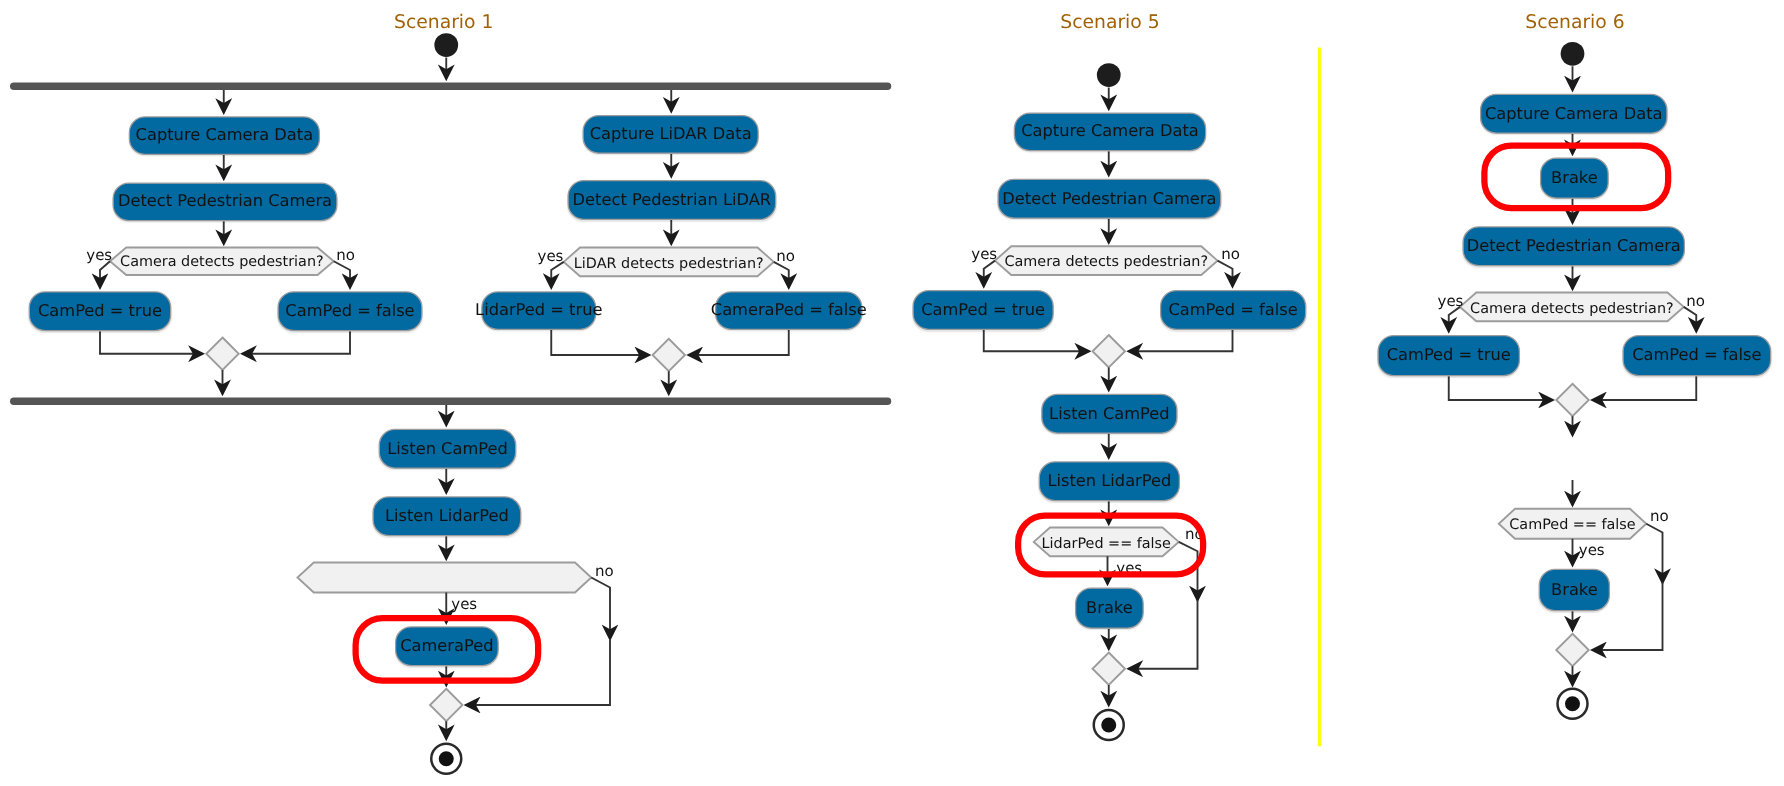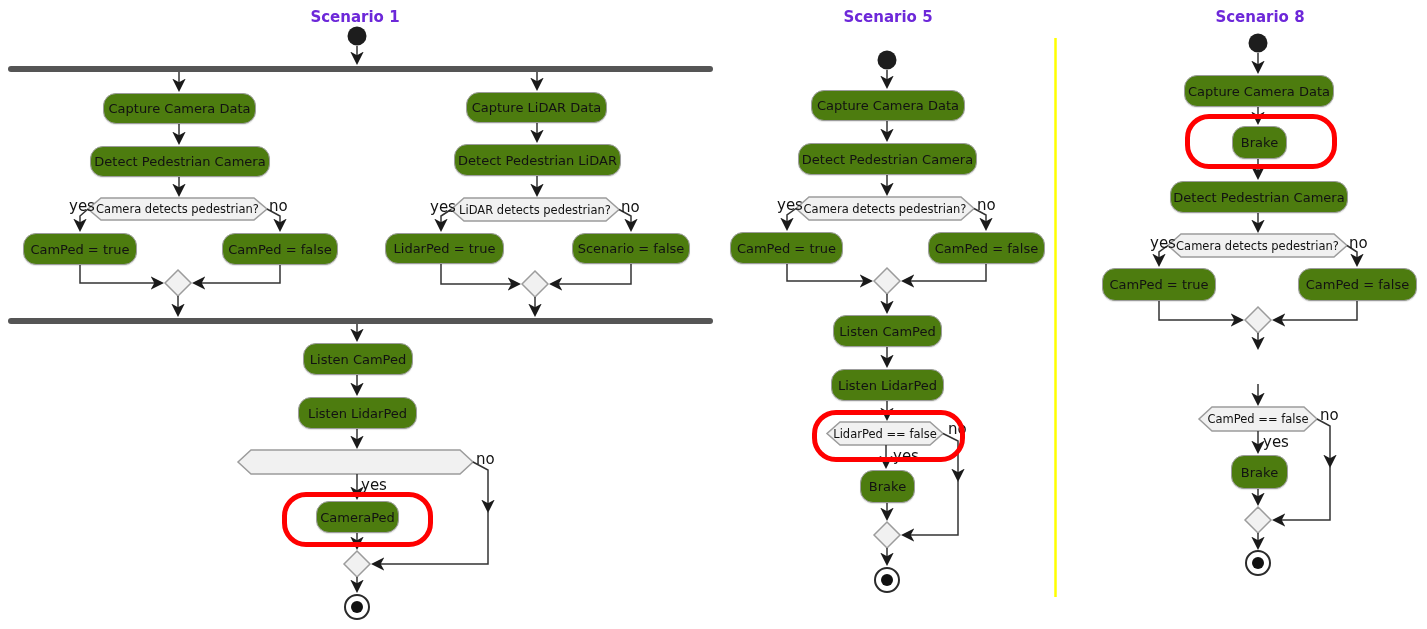--- a/index.html
+++ b/index.html
@@ -1,26 +1,26 @@
 <!DOCTYPE html>
 <html><head>
 <meta charset="utf-8">
 <style>
   *{margin:0;padding:0;box-sizing:border-box}
   html,body{background:#ffffff}
   body{font-family:"DejaVu Sans","Liberation Sans",sans-serif;color:#111}
   #canvas{position:relative;width:1427px;height:629px;background:#fff;overflow:hidden}
   #wires{position:absolute;left:0;top:0;z-index:1}
-  .title{position:absolute;z-index:2;width:150px;text-align:center;font-size:15px;font-weight:bold;color:#6d28d9;white-space:nowrap}
-  .node{position:absolute;z-index:2;background:#4d7c0f;border:1px solid #9c9c9c;border-radius:13px;
+  .title{position:absolute;z-index:2;width:150px;text-align:center;font-size:15px;font-weight:normal;color:#a16207;white-space:nowrap}
+  .node{position:absolute;z-index:2;background:#0369a1;border:1px solid #9c9c9c;border-radius:13px;
         display:flex;align-items:center;justify-content:center;font-size:13px;color:#121212;
         white-space:nowrap;box-shadow:0 1px 1px rgba(0,0,0,.10)}
   .hexlabel{position:absolute;z-index:2;display:flex;align-items:center;justify-content:center;
         font-size:11.5px;color:#121212;white-space:nowrap}
-  .elabel{position:absolute;z-index:2;font-size:15px;color:#121212;white-space:nowrap}
+  .elabel{position:absolute;z-index:2;font-size:12px;color:#121212;white-space:nowrap}
   .redbox{position:absolute;z-index:3;border:5px solid #ff0000;border-radius:24px;background:transparent}
 </style>
 </head>
 <body>
 
 <div id="canvas">
 
   <svg id="wires" width="1427" height="629" viewBox="0 0 1427 629">
     <defs>
       <marker id="arr" viewBox="0 0 10 10" refX="8.5" refY="5" markerWidth="9" markerHeight="9" orient="auto">
@@ -115,32 +115,32 @@
       <line x1="1258" y1="489" x2="1258" y2="504" marker-end="url(#arr)"></line>
       <path d="M1258,507 L1271,520 L1258,533 L1245,520 Z" fill="#f1f1f1" stroke="#9c9c9c"></path>
       <line x1="1258" y1="533" x2="1258" y2="548" marker-end="url(#arr)"></line>
       <circle cx="1258" cy="563" r="12" fill="#ffffff" stroke="#2a2a2a" stroke-width="2"></circle>
       <circle cx="1258" cy="563" r="6" fill="#111" stroke="none"></circle>
     </g>
   </svg>
 
   <div class="title" style="left:280px;top:8px">Scenario 1</div>
   <div class="title" style="left:813px;top:8px">Scenario 5</div>
-  <div class="title" style="left:1185px;top:8px">Scenario 8</div>
+  <div class="title" style="left:1185px;top:8px">Scenario 6</div>
 
   <div class="node" style="left:103px;top:93px;width:153px;height:31px">Capture Camera Data</div>
   <div class="node" style="left:90px;top:146px;width:180px;height:31px">Detect Pedestrian Camera</div>
   <div class="hexlabel" style="left:88px;top:198px;width:179px;height:22px">Camera detects pedestrian?</div>
   <div class="node" style="left:23px;top:233px;width:114px;height:32px">CamPed = true</div>
   <div class="node" style="left:222px;top:233px;width:116px;height:32px">CamPed = false</div>
   <div class="node" style="left:454px;top:144px;width:167px;height:32px">Detect Pedestrian LiDAR</div>
   <div class="node" style="left:466px;top:92px;width:141px;height:31px">Capture LiDAR Data</div>
   <div class="hexlabel" style="left:451px;top:198px;width:168px;height:23px">LiDAR detects pedestrian?</div>
-  <div class="node" style="left:385px;top:233px;width:119px;height:31px">LidarPed = true</div>
-  <div class="node" style="left:572px;top:233px;width:118px;height:31px">Scenario = false</div>
+  <div class="node" style="left:385px;top:233px;width:92px;height:31px">LidarPed = true</div>
+  <div class="node" style="left:572px;top:233px;width:118px;height:31px">CameraPed = false</div>
   <div class="node" style="left:303px;top:343px;width:110px;height:32px">Listen CamPed</div>
   <div class="node" style="left:298px;top:397px;width:119px;height:32px">Listen LidarPed</div>
   <div class="node" style="left:316px;top:501px;width:83px;height:32px">CameraPed</div>
   <div class="redbox" style="left:282px;top:492px;width:151px;height:55px"></div>
   <span class="elabel" style="left:69px;top:197px">yes</span>
   <span class="elabel" style="left:269px;top:197px">no</span>
   <span class="elabel" style="left:430px;top:198px">yes</span>
   <span class="elabel" style="left:621px;top:198px">no</span>
   <span class="elabel" style="left:476px;top:450px">no</span>
   <span class="elabel" style="left:361px;top:476px">yes</span>

